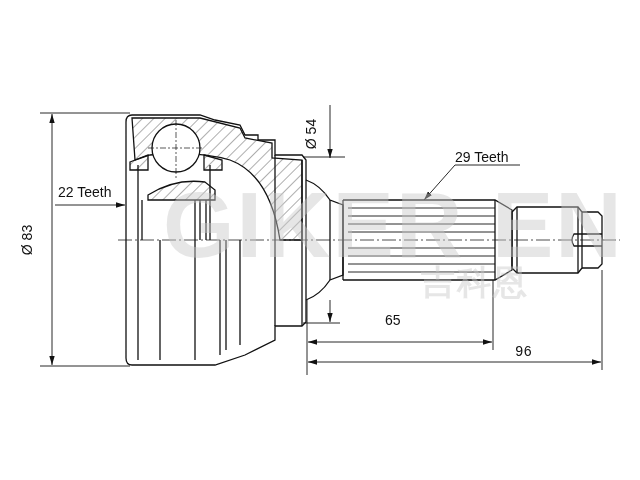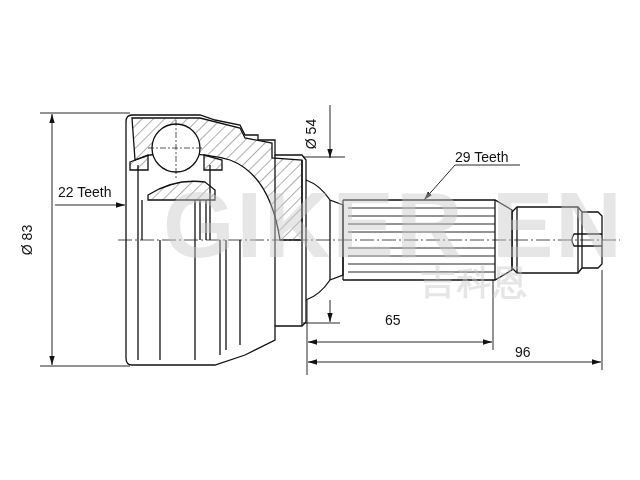--- a/index.html
+++ b/index.html
@@ -112,13 +112,13 @@
 </svg>
 
 <div class="wm" style="left:140px; top:175px; font-size:92px; line-height:100px;margin-left:23px;">GIKER EN</div>
 <div class="wm" style="left:395px; top:262px; font-size:34px; line-height:40px;margin-left:26px;">吉科恩</div>
 
 <div class="lbl rot" style="left:12px; top:232px;">Ø 83</div>
 <div class="lbl" style="left:58px; top:184px;">22 Teeth</div>
 <div class="lbl rot" style="left:296px; top:126px;">Ø 54</div>
 <div class="lbl" style="left:455px; top:149px;">29 Teeth</div>
 <div class="lbl" style="left:385px; top:312px;">65</div>
-<div class="lbl" style="left:515px; top:344px;">96</div>
+<div class="lbl" style="left:515px; top:344px;font-family:Liberation Mono, monospace;">96</div>
 
 </body></html>

